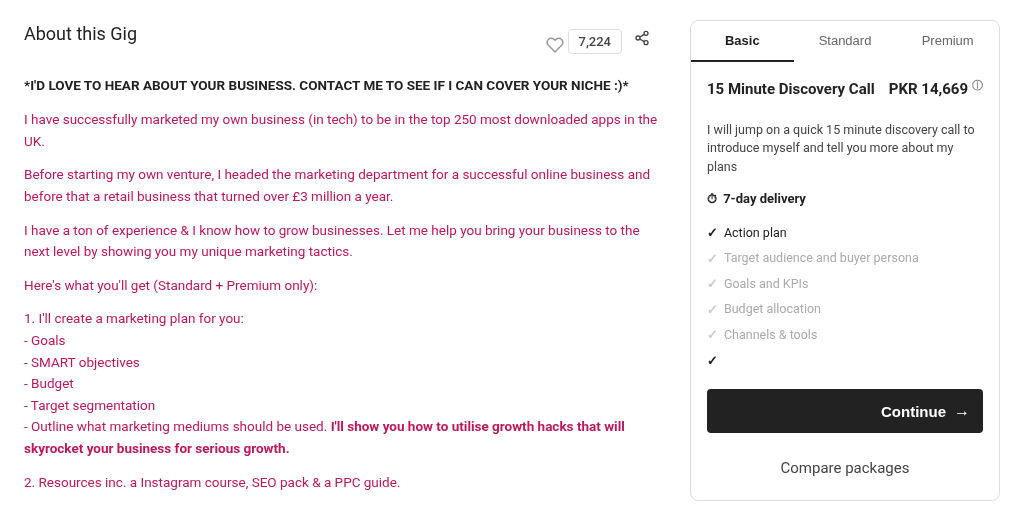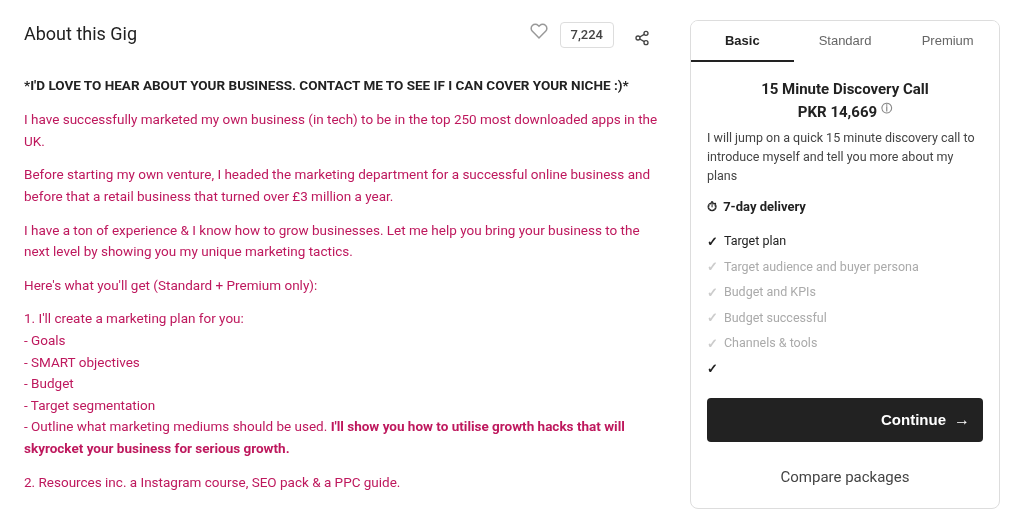--- a/index.html
+++ b/index.html
@@ -33,22 +33,22 @@
       margin-bottom: 16px;
     }
     .top-bar {
       display: flex;
       align-items: flex-start;
       justify-content: space-between;
       margin-bottom: 12px;
     }
     .social-bar {
       display: flex;
-      align-items: flex-start;
-      gap: 12px;
+      align-items: flex-end;
+      gap: 4px;
       flex-shrink: 0;
       margin-top: 2px;
     }
     .heart-btn {
       background: none;
       border: none;
       cursor: pointer;
       display: flex;
       align-items: center;
       font-size: 16px;
@@ -119,22 +119,21 @@
       font-weight: 700;
       border-bottom: 2px solid #222;
     }
     .card-body {
       padding: 16px;
     }
     .price-row {
       display: flex;
       justify-content: space-between;
       align-items: center;
-      margin-bottom: 6px;
-      flex-direction: column;
+      margin-bottom: 20px;
     }
     .plan-name {
       font-size: 15px;
       font-weight: 700;
     }
     .price {
       font-size: 15px;
       font-weight: 700;
       display: flex;
       align-items: flex-start;
@@ -279,33 +278,33 @@
           </span>
         </div>
         <p class="plan-desc">I will jump on a quick 15 minute discovery call to introduce myself and tell you more about my plans</p>
         <div class="delivery-row">
           <span class="clock-icon">⏱</span>
           <span>7-day delivery</span>
         </div>
         <ul class="features-list">
           <li class="included">
             <span class="check-icon">✓</span>
-            <span>Target plan</span>
+            <span>Action plan</span>
           </li>
           <li class="excluded">
             <span class="check-icon dim">✓</span>
             <span>Target audience and buyer persona</span>
           </li>
           <li class="excluded">
             <span class="check-icon dim">✓</span>
-            <span>Budget and KPIs</span>
+            <span>Goals and KPIs</span>
           </li>
           <li class="excluded">
             <span class="check-icon dim">✓</span>
-            <span>Budget successful</span>
+            <span>Budget allocation</span>
           </li>
           <li class="excluded">
             <span class="check-icon dim">✓</span>
             <span>Channels &amp; tools</span>
           </li>
           <li class="included">
             <span class="check-icon">✓</span>
           </li>
         </ul>
         <button class="continue-btn">

